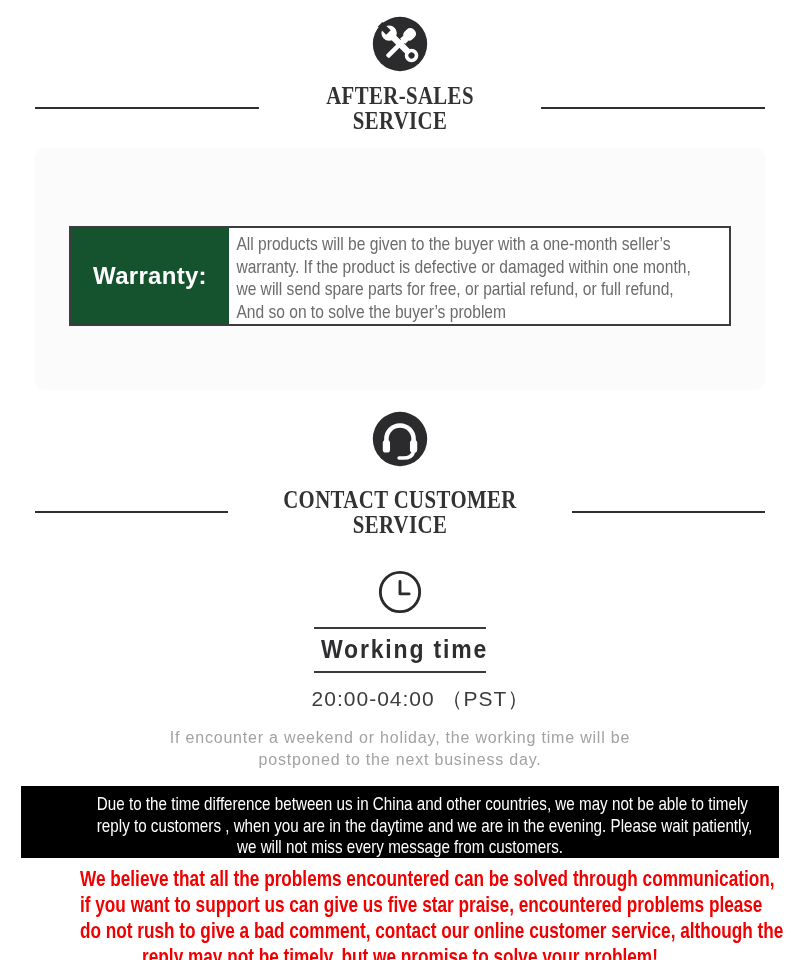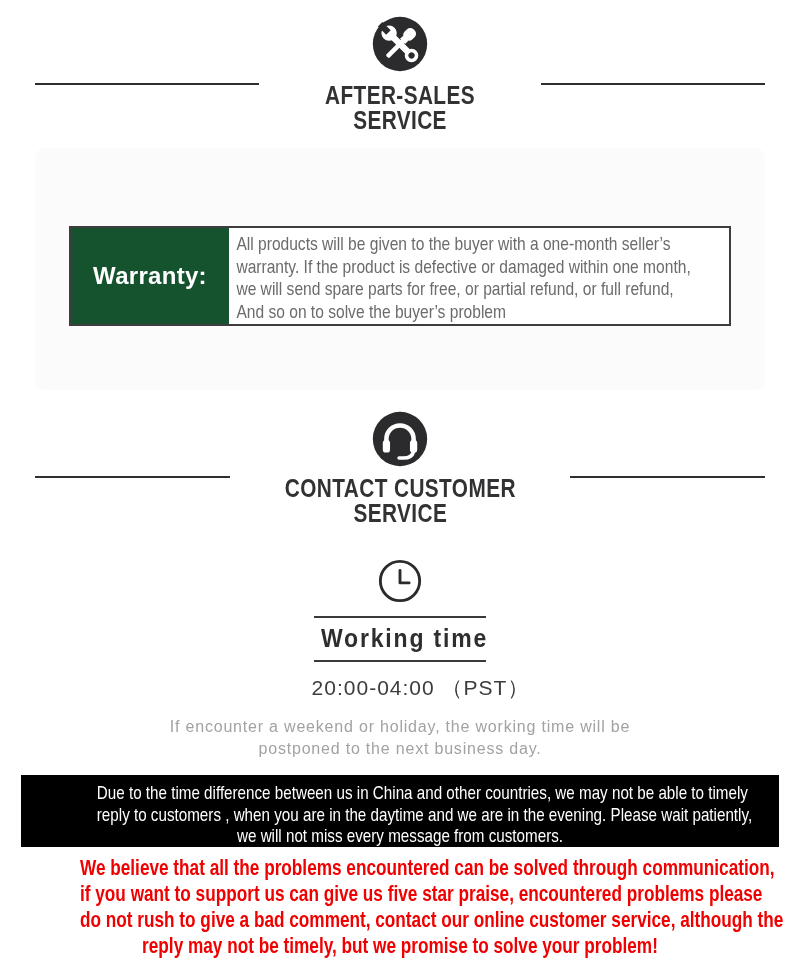--- a/index.html
+++ b/index.html
@@ -8,21 +8,21 @@
     width:800px; height:960px; overflow:hidden;
     font-family:"Liberation Sans","DejaVu Sans",sans-serif;
     position:relative;
   }
   .center { text-align:center; }
   .ml { white-space:pre-line; }           
   .pre { white-space:pre; }               
 
   
   .badge-icon { display:block; margin:15px auto 0; }
-  .rule-row { display:flex; align-items:flex-start; margin:10px 35px 0; gap:26px; }
+  .rule-row { display:flex; align-items:center; margin:10px 35px 0; gap:26px;font-family:Liberation Serif, serif; }
   .rule { flex:1; height:2px; background:#2f2f31; }
   .sec-title {
     font-size:26px; line-height:25px; font-weight:700; color:#323234;
     letter-spacing:.5px; transform:scaleX(.8); transform-origin:50% 50%;
     white-space:pre-line; text-align:center; flex:0 0 auto; min-width:230px;
   }
   .panel {
     margin:15px 35px 0; height:242px; background:#fbfbfb;
     border-radius:10px; padding-top:78px;
   }
@@ -112,21 +112,21 @@
 
 <section>
   <svg class="badge-icon" style="margin-top:20px" width="58" height="58" viewBox="0 0 64 64">
     <circle cx="32" cy="32" r="30" fill="#2b2b2d"></circle>
     <path d="M17 37 v-5 a15 15 0 0 1 30 0 v5" stroke="#ffffff" stroke-width="5" fill="none" stroke-linecap="round"></path>
     <rect x="13" y="33" width="8" height="14" rx="3.5" fill="#ffffff"></rect>
     <rect x="43" y="33" width="8" height="14" rx="3.5" fill="#ffffff"></rect>
     <path d="M47 46 q-2 7 -11 7 h-5" stroke="#ffffff" stroke-width="4" fill="none" stroke-linecap="round"></path>
   </svg>
 
-  <div class="rule-row" style="margin-top:8px">
+  <div class="rule-row" style="margin-top:19px">
     <div class="rule"></div>
     <h1 class="sec-title">CONTACT CUSTOMER
 SERVICE</h1>
     <div class="rule"></div>
   </div>
 </section>
 
 <section>
   <svg class="badge-icon" style="margin-top:32px" width="46" height="46" viewBox="0 0 48 48">
     <circle cx="24" cy="24" r="20.5" fill="none" stroke="#2b2b2d" stroke-width="3"></circle>

